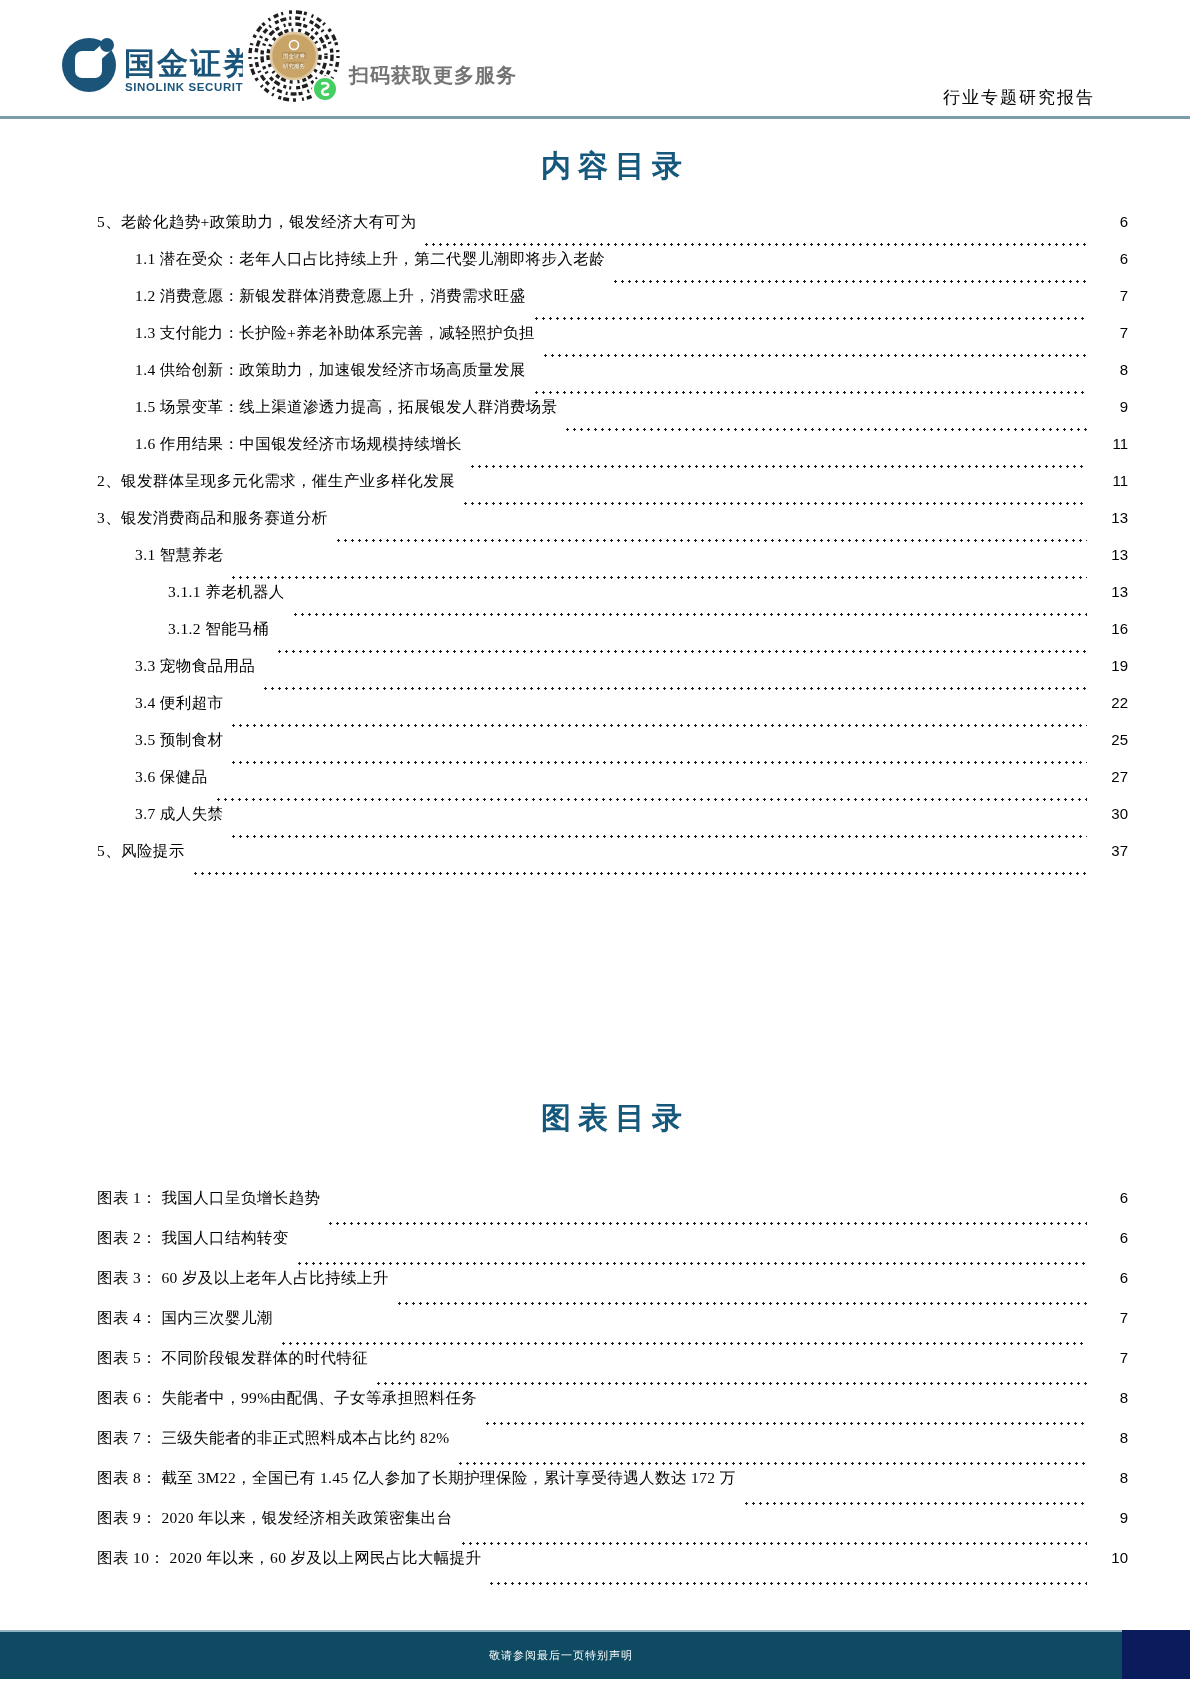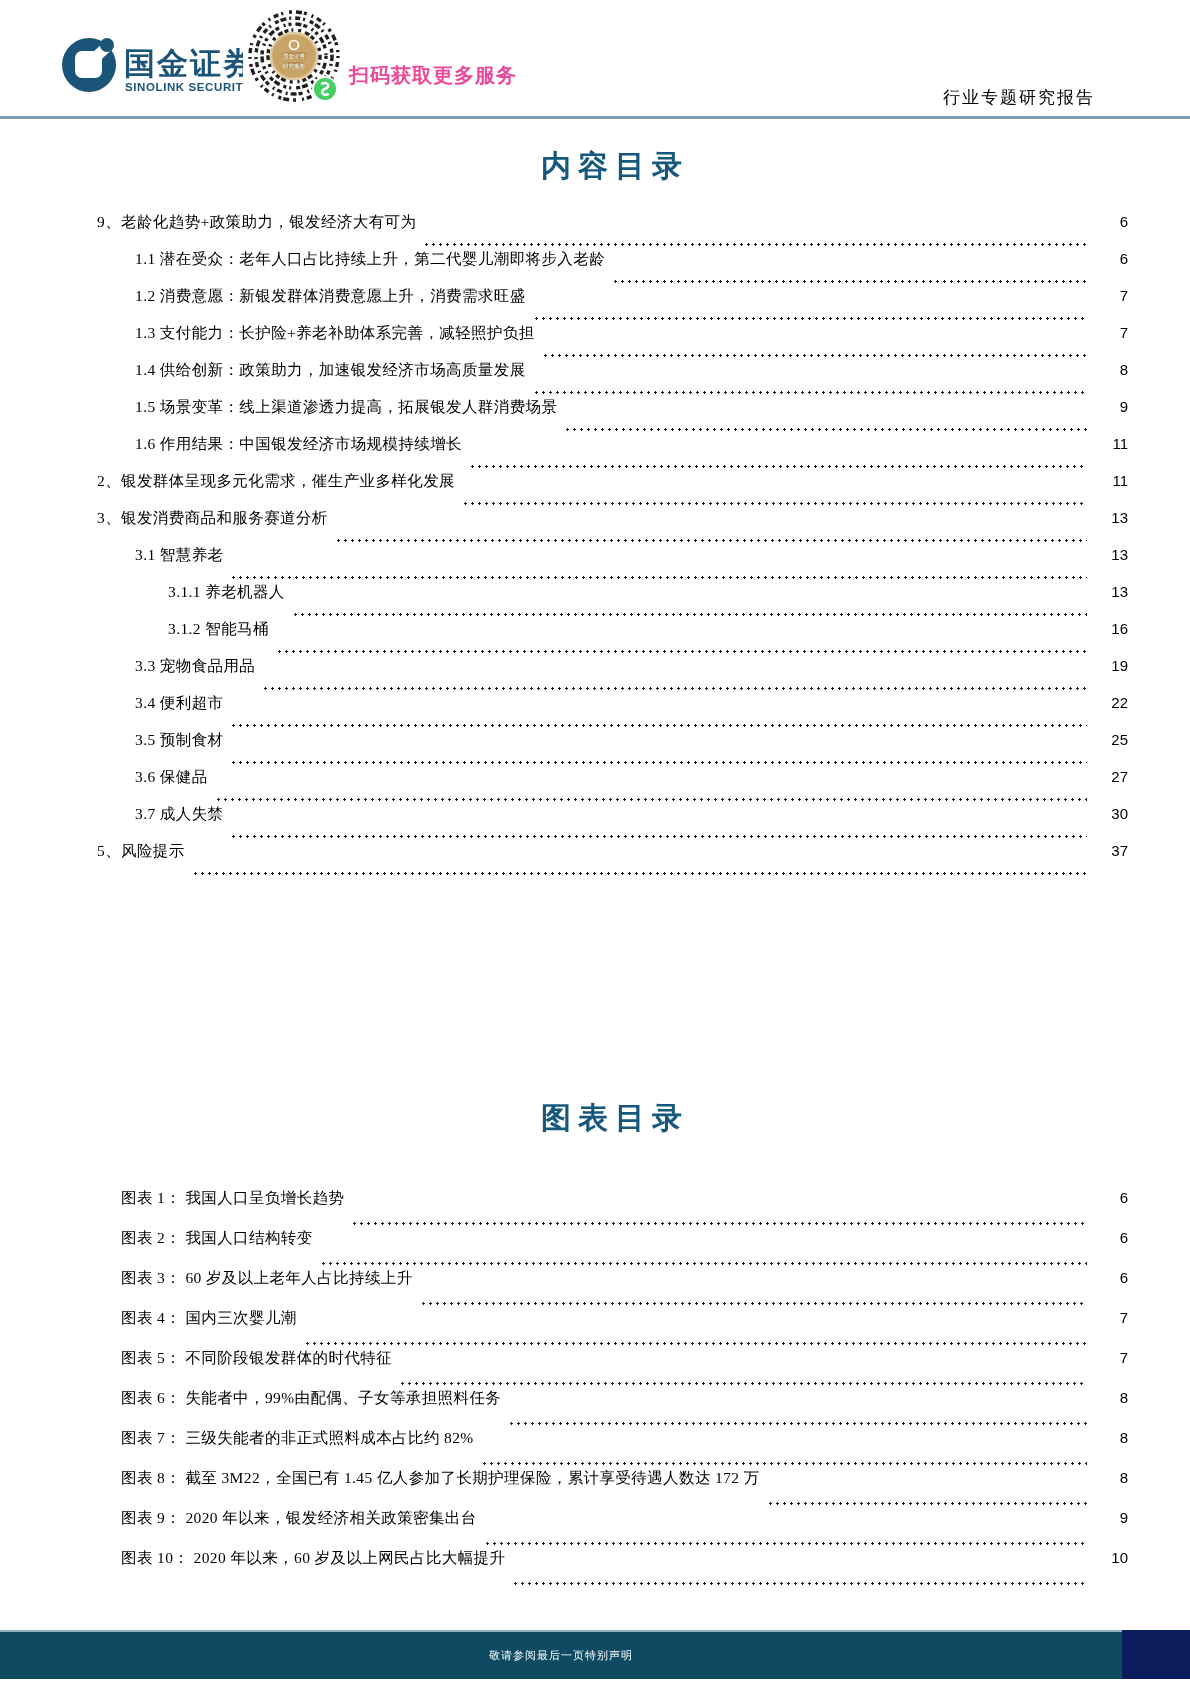--- a/index.html
+++ b/index.html
@@ -4,36 +4,36 @@
 <style>
   html,body{margin:0;padding:0;background:#ffffff;}
   .page{position:relative;width:1190px;height:1683px;background:#ffffff;overflow:hidden;
         font-family:"Liberation Serif","DejaVu Serif",serif;color:#111;}
 
   
   .header{position:absolute;left:0;top:0;width:1190px;height:116px;}
   .logo{position:absolute;left:58px;top:28px;}
   .qr{position:absolute;left:246px;top:8px;}
   .qr-caption{position:absolute;left:349px;top:62px;font-family:Liberation Serif, serif;
-              font-weight:bold;font-size:20px;color:#ec4899;letter-spacing:1px;}
+              font-weight:bold;font-size:20px;color:#737373;letter-spacing:1px;}
   .report-type{position:absolute;right:95px;top:86px;font-size:17px;color:#000;letter-spacing:2px;}
   .header-rule{position:absolute;left:0;top:116px;width:1190px;height:3px;background:#7d9cac;}
 
   
   .section-title{position:absolute;left:0;width:1190px;text-align:center;
                  font-size:30px;font-weight:bold;color:#15587c;letter-spacing:7px;margin-left:20px;}
   .content-title{top:146px;}
   .figure-title{top:1098px;}
 
   
   .toc-list{position:absolute;left:97px;width:1031px;}
   .content-list{top:212px;}
   .figure-list{top:1188px;}
   .toc-row{display:flex;align-items:baseline;height:37px;font-size:15.5px;color:#000;cursor:pointer;}
-  .figure-list .toc-row{height:40px;margin-left:24px;}
+  .figure-list .toc-row{height:40px;}
   .toc-row.level-2{padding-left:38px;}
   .toc-row.level-3{padding-left:71px;}
   .toc-label{white-space:nowrap;letter-spacing:0.4px;}
   .dots{flex:1;height:5px;margin:0 5px 2px 7px;align-self:flex-end;
         background-image:radial-gradient(circle,#1a1a1a 1.15px,transparent 1.4px);
         background-size:7px 5px;background-position:left bottom;background-repeat:repeat-x;}
   .toc-page{width:36px;text-align:right;font-family:"Liberation Sans","DejaVu Sans",sans-serif;
             font-size:15px;white-space:nowrap;}
 
   
@@ -82,21 +82,21 @@
     <div class="qr-caption">扫码获取更多服务</div>
     <div class="report-type">行业专题研究报告</div>
     <div class="header-rule"></div>
   </div>
 
   <div class="section-title content-title">内容目录</div>
 
   <div class="toc-list content-list">
 
   <div class="toc-row level-1">
-        <span class="toc-label">9、老龄化趋势+政策助力，银发经济大有可为</span>
+        <span class="toc-label">5、老龄化趋势+政策助力，银发经济大有可为</span>
         <span class="dots"></span>
         <span class="toc-page">6</span>
       </div>
       <div class="toc-row level-2">
         <span class="toc-label">1.1 潜在受众：老年人口占比持续上升，第二代婴儿潮即将步入老龄</span>
         <span class="dots"></span>
         <span class="toc-page">6</span>
       </div>
       <div class="toc-row level-2">
         <span class="toc-label">1.2 消费意愿：新银发群体消费意愿上升，消费需求旺盛</span>

